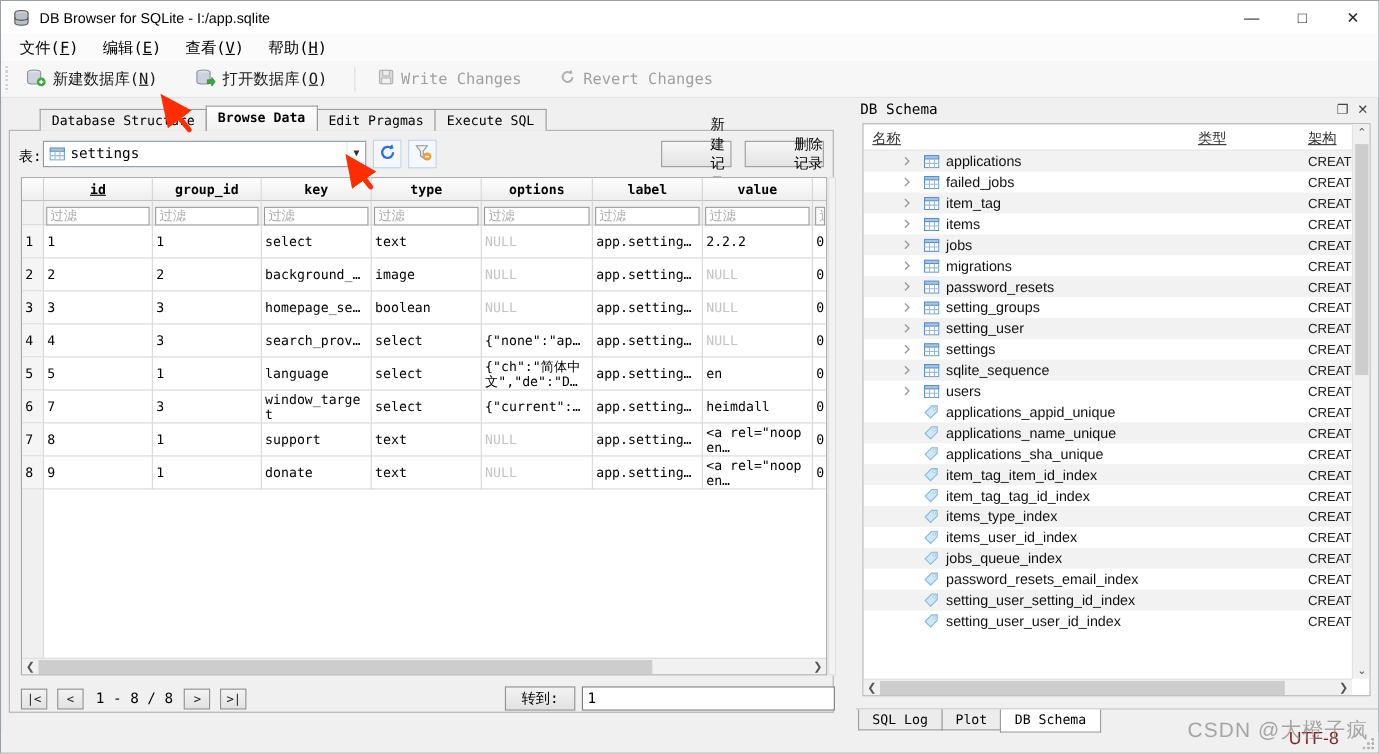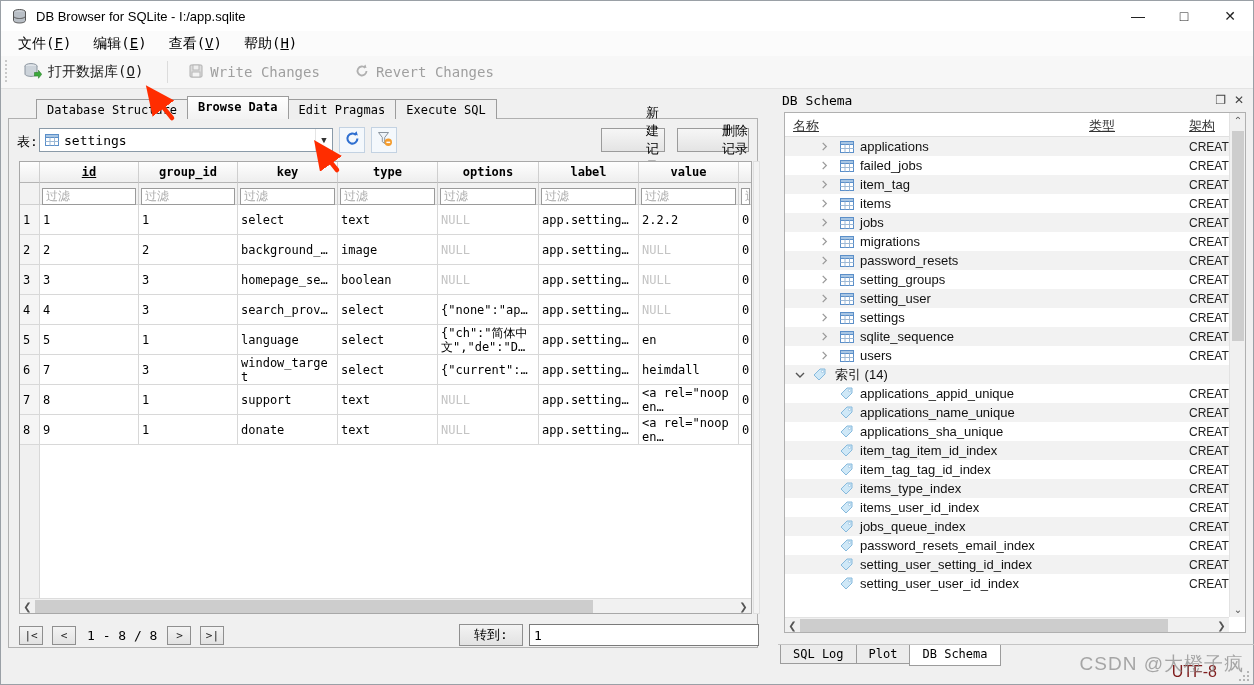--- a/index.html
+++ b/index.html
@@ -163,20 +163,30 @@
 
 <div class="menubar">
     <div class="menu-item">文件(<u>F</u>)</div>
     <div class="menu-item">编辑(<u>E</u>)</div>
     <div class="menu-item">查看(<u>V</u>)</div>
     <div class="menu-item">帮助(<u>H</u>)</div>
   </div>
 
 <div class="toolbar">
   <div class="tb-grip"></div>
+  <div class="tb-btn">
+    <span><svg width="19" height="17" viewBox="0 0 19 17">
+          <ellipse cx="8" cy="4" rx="6" ry="2.4" fill="#dfe4e9" stroke="#8a949e"></ellipse>
+          <path d="M2,4 v8 c0,1.3 2.7,2.4 6,2.4 s6,-1.1 6,-2.4 V4" fill="#ccd3da" stroke="#8a949e"></path>
+          <circle cx="14.5" cy="12.5" r="4" fill="#3aa93a"></circle>
+          <rect x="12.6" y="11.8" width="3.8" height="1.4" fill="#fff"></rect>
+          <rect x="13.8" y="10.6" width="1.4" height="3.8" fill="#fff"></rect>
+        </svg></span>
+    <span class="accel">新建数据库(<u>N</u>)</span>
+  </div>
   <div class="tb-btn">
     <span><svg width="19" height="17" viewBox="0 0 19 17">
           <ellipse cx="8" cy="4" rx="6" ry="2.4" fill="#dfe4e9" stroke="#8a949e"></ellipse>
           <path d="M2,4 v8 c0,1.3 2.7,2.4 6,2.4 s6,-1.1 6,-2.4 V4" fill="#ccd3da" stroke="#8a949e"></path>
           <path d="M11.5,10.5 h4 v-2.2 l3.2,4 -3.2,4 v-2.2 h-4 z" fill="#3aa93a" stroke="#2a7d2a" stroke-width="0.6"></path>
         </svg></span>
     <span class="accel">打开数据库(<u>O</u>)</span>
   </div>
   <div class="tb-sep"></div>
   <div class="tb-btn disabled">
@@ -707,34 +717,20 @@
           <span class="ticon" style="left: 55px;">
             <svg width="14" height="12" viewBox="0 0 14 12">
               <rect x="0.5" y="0.5" width="13" height="11" fill="#fff" stroke="#5b8fc9"></rect>
               <rect x="0.5" y="0.5" width="13" height="3" fill="#a8c6e4" stroke="#5b8fc9"></rect>
               <path d="M5,3.5 V11.5 M9.5,3.5 V11.5 M0.5,7.5 H13.5" stroke="#9db9d6" fill="none"></path>
             </svg>
           </span>
           <span class="lbl">users</span>
           <span class="schema">CREATI</span>
         </div>
-        <div class="trow group alt">
-          <span class="chev" style="left: 10px;">
-            <svg width="10" height="10" viewBox="0 0 10 10">
-              <polyline points="1,3 5,7 9,3" fill="none" stroke="#555" stroke-width="1.4"></polyline>
-            </svg>
-          </span>
-          <span class="ticon" style="left: 28px;">
-            <svg width="13" height="13" viewBox="0 0 13 13">
-              <path d="M1,7 L7,1 H12 V6 L6,12 Z" fill="#cfe8f7" stroke="#86b9dc"></path>
-              <circle cx="9.5" cy="3.5" r="1.2" fill="#fff" stroke="#86b9dc" stroke-width="0.7"></circle>
-            </svg>
-          </span>
-          <span class="lbl">索引 (14)</span>
-        </div>
         <div class="trow">
           <span class="ticon" style="left: 55px;">
             <svg width="13" height="13" viewBox="0 0 13 13">
               <path d="M1,7 L7,1 H12 V6 L6,12 Z" fill="#cfe8f7" stroke="#86b9dc"></path>
               <circle cx="9.5" cy="3.5" r="1.2" fill="#fff" stroke="#86b9dc" stroke-width="0.7"></circle>
             </svg>
           </span>
           <span class="lbl">applications_appid_unique</span>
           <span class="schema">CREATI</span>
         </div>

